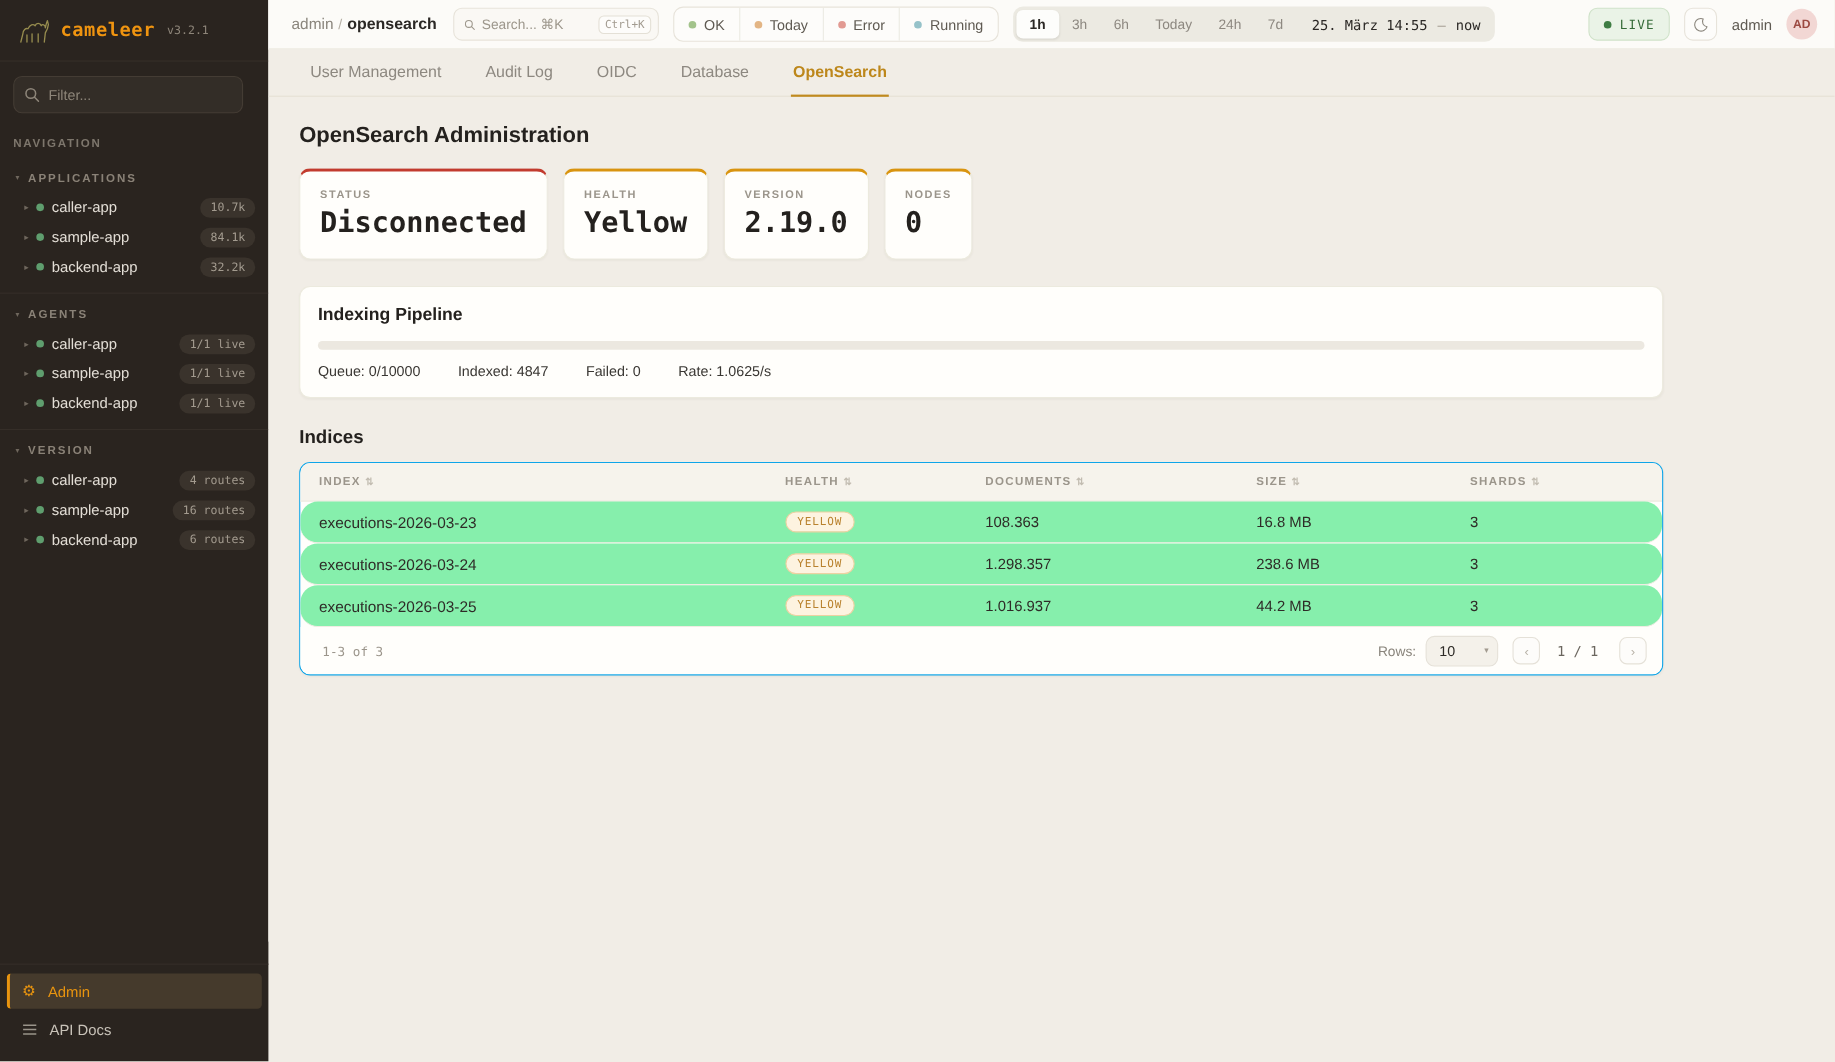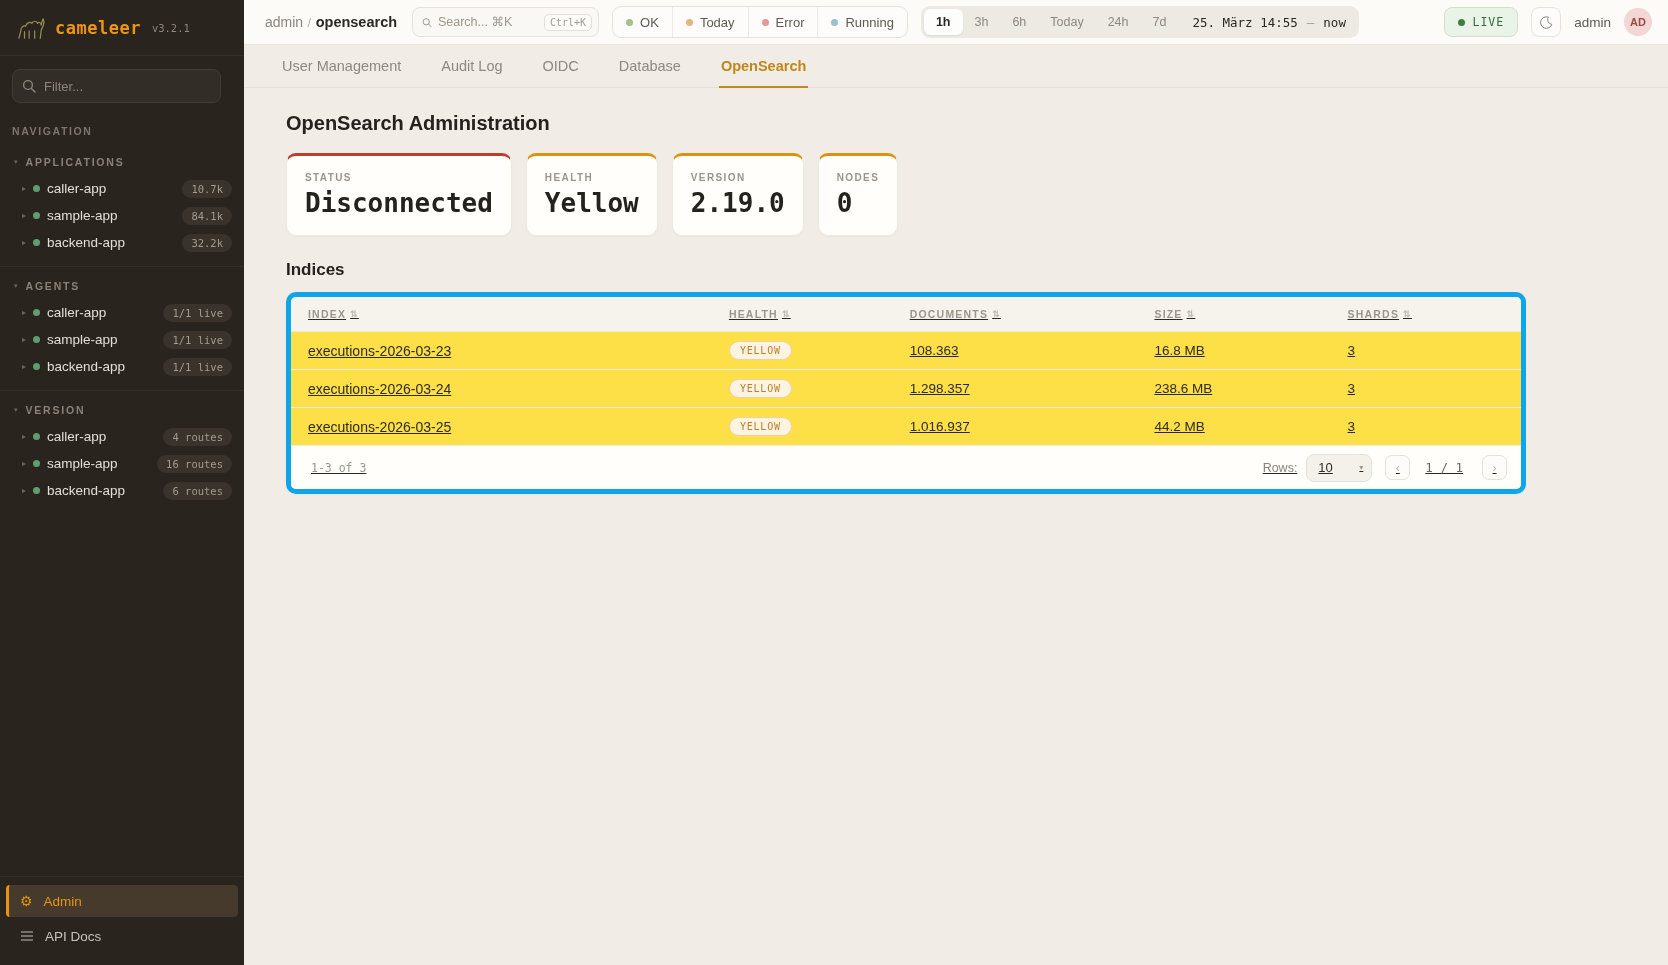--- a/index.html
+++ b/index.html
@@ -57,42 +57,42 @@
   .live-dot { width:7px; height:7px; border-radius:50%; background:#3f7d44; }
   .live-label { font-family:"DejaVu Sans Mono", monospace; font-size:11.5px; letter-spacing:1px; color:#356b39; }
   .moon-btn { width:30px; height:30px; background:#fdfcfa; border:1px solid #e7e3da; border-radius:8px; display:flex; align-items:center; justify-content:center; cursor:pointer; color:#8a857c; }
   .user-name { font-size:13.5px; color:#5f5a52; }
   .avatar { width:28px; height:28px; border-radius:50%; background:#f2d7d4; color:#9c4a42; font-size:11px; font-weight:bold; display:flex; align-items:center; justify-content:center; cursor:pointer; }
 
   .content { flex:1; overflow:hidden; }
   .tabs { display:flex; gap:36px; padding:0 0 0 36px; border-bottom:1px solid #e5e0d5; height:43px; align-items:flex-end; }
   .tab { font-size:14.5px; color:#8d8880; padding:10px 2px 12px 2px; cursor:pointer; border-bottom:2px solid transparent; margin-bottom:-1px; }
   .tab.active { color:#bd871b; font-weight:bold; border-bottom:2px solid #c08a1f; }
-  .page-inner { width:1240px; margin-left:42px; }
+  .page-inner { width:1240px; margin-left:28px; }
   .page-title { font-size:20px; font-weight:bold; color:#24211e; margin:24px 0 18px 0; }
 
   .stats-row { display:flex; gap:14px; margin-bottom:24px; }
   .stat-card { background:#fffefb; border:1px solid #eceade; border-top:3px solid #d9940f; border-radius:10px; padding:16px 18px 18px 18px; min-width:72px; box-shadow:0 1px 2px rgba(60,50,30,0.04); }
   .stat-label { font-size:10px; font-weight:bold; letter-spacing:1.4px; color:#9b958b; margin-bottom:7px; }
   .stat-value { font-family:"DejaVu Sans Mono", monospace; font-size:26px; font-weight:bold; color:#24211e; line-height:1.05; }
 
   .pipeline-card { background:#fffefb; border:1px solid #eceade; border-radius:10px; padding:17px 16px 16px 16px; margin-bottom:26px; box-shadow:0 1px 2px rgba(60,50,30,0.04); }
   .pipeline-title { font-size:16px; font-weight:bold; color:#24211e; margin-bottom:14px; }
   .progress { height:8px; background:#ece8e0; border-radius:4px; overflow:hidden; margin-bottom:12px; }
   .progress-fill { height:100%; background:#d9940f; border-radius:4px; width:0%; }
   .pipe-stats { display:flex; gap:34px; font-size:13px; color:#3a3733; }
 
   .indices-title { font-size:17px; font-weight:bold; color:#24211e; margin-bottom:12px; }
-  .table-card { background:#fffefb; border:5px solid #0ea5e9; border-radius:10px; overflow:hidden; box-shadow:0 1px 2px rgba(60,50,30,0.04);text-decoration:underline; }
+  .table-card { background:#fffefb; border:1px solid #0ea5e9; border-radius:10px; overflow:hidden; box-shadow:0 1px 2px rgba(60,50,30,0.04); }
   .t-row { display:grid; grid-template-columns:35.6% 14.7% 19.9% 15.7% 14.1%; align-items:center; }
   .t-head { background:#f6f3ec; height:35px; border-bottom:1px solid #eceade; }
   .th { font-size:10.5px; font-weight:bold; letter-spacing:1.2px; color:#9b958b; display:flex; align-items:center; gap:4px; cursor:pointer; }
   .th:first-child, .td:first-child { padding-left:17px; }
   .sort-ic { font-size:9px; color:#c2bcb1; }
-  .t-body-row { height:38px; border-bottom:1px solid #f0ece3; background:#fde047; }
+  .t-body-row { height:38px; border-bottom:1px solid #f0ece3; background:#86efac;border-radius:16px; }
   .td { font-size:13.5px; color:#2e2b27; }
   .idx-name { font-size:14px; }
   .health-badge { display:inline-block; font-family:"DejaVu Sans Mono", monospace; font-size:10px; letter-spacing:0.8px; color:#b9822e; background:#fdf3e0; border:1px solid #ecd2a2; border-radius:999px; padding:3px 10px; }
   .t-footer { display:flex; align-items:center; height:43px; padding:0 14px 0 20px; background:#fffefb; }
   .range-txt { font-family:"DejaVu Sans Mono", monospace; font-size:11.5px; color:#9b958b; }
   .t-footer .right { margin-left:auto; display:flex; align-items:center; gap:9px; }
   .rows-label { font-size:12.5px; color:#8a857c; }
   .rows-select { display:flex; align-items:center; justify-content:space-between; width:66px; height:28px; background:#f4f1ea; border:1px solid #e5e1d8; border-radius:8px; padding:0 8px 0 11px; cursor:pointer; }
   .rows-value { font-size:13px; color:#2e2b27; }
   .sel-caret { font-size:8px; color:#a29b90; }
@@ -306,20 +306,32 @@
           <div class="stat-card" style="border-top-color: rgb(217, 148, 15);">
             <div class="stat-label">VERSION</div>
             <div class="stat-value">2.19.0</div>
           </div>
           <div class="stat-card" style="border-top-color: rgb(217, 148, 15);">
             <div class="stat-label">NODES</div>
             <div class="stat-value">0</div>
           </div>
         </div>
 
+        <section class="pipeline-card">
+          <h2 class="pipeline-title">Indexing Pipeline</h2>
+          <div class="progress">
+            <div class="progress-fill" style="width: 0%;"></div>
+          </div>
+          <div class="pipe-stats">
+            <span>Queue: 0/10000</span>
+            <span>Indexed: 4847</span>
+            <span>Failed: 0</span>
+            <span>Rate: 1.0625/s</span>
+          </div>
+        </section>
 
         <h2 class="indices-title">Indices</h2>
 
         <section class="table-card">
           <div class="t-row t-head">
             <div class="th">
                 <span>INDEX</span>
                 <span class="sort-ic">⇅</span>
               </div>
             <div class="th">

